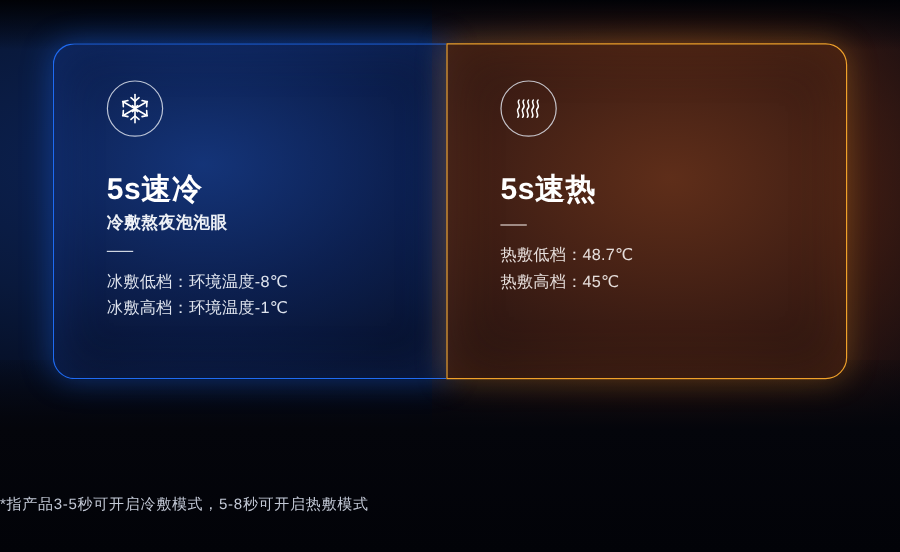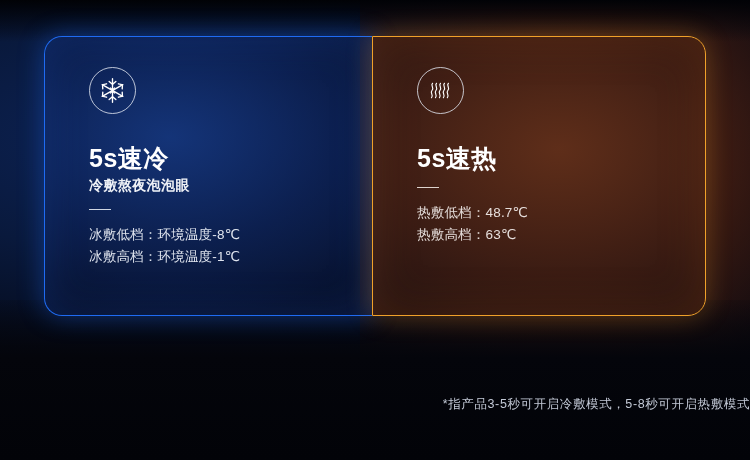--- a/index.html
+++ b/index.html
@@ -126,22 +126,22 @@
     white-space: nowrap;
   }
   .panel-hot .specs { color: #e6dedb; }
   .panel-hot .subline { color: #f4f0ee; }
   .panel-hot .rule { background: #ded3cd; }
 
   
   .footnote {
     position: absolute;
     left: 0; right: 0;
-    top: 396px;
-    text-align: right;
+    top: 412px;
+    text-align: left;
     font-size: 12.5px;
     color: #c3c9d6;
     letter-spacing: 0.6px;
     white-space: nowrap;
   }
 </style>
 </head>
 <body>
 
 <div id="stage">
@@ -191,21 +191,21 @@
           <path d="M13.8 23 C16.8 20.4 11.4 17.6 14.4 14.8 C17.4 12 12.2 9.6 15 7"></path>
           <path d="M18.2 23 C21.2 20.4 15.8 17.6 18.8 14.8 C21.8 12 16.6 9.6 19.4 7"></path>
           <path d="M22.6 23 C25.6 20.4 20.2 17.6 23.2 14.8 C26.2 12 21 9.6 23.8 7"></path>
         </svg>
       </div>
 
       <div class="headline">5s速热</div>
       <div class="rule"></div>
       <div class="specs">
         <div>热敷低档：48.7℃</div>
-        <div>热敷高档：63℃</div>
+        <div>热敷高档：45℃</div>
       </div>
 
     </div>
   </div>
 
   <div class="footnote">*指产品3-5秒可开启冷敷模式，5-8秒可开启热敷模式</div>
 
 </div>
 
 </body></html>

